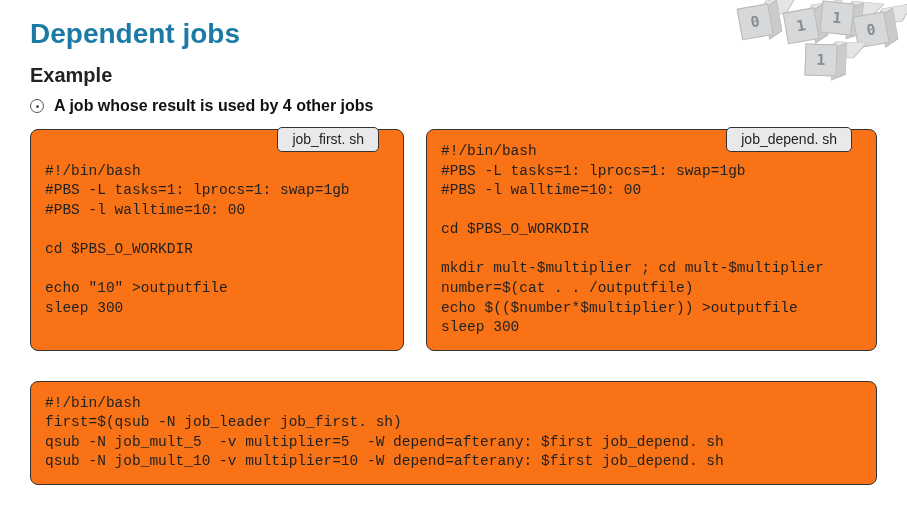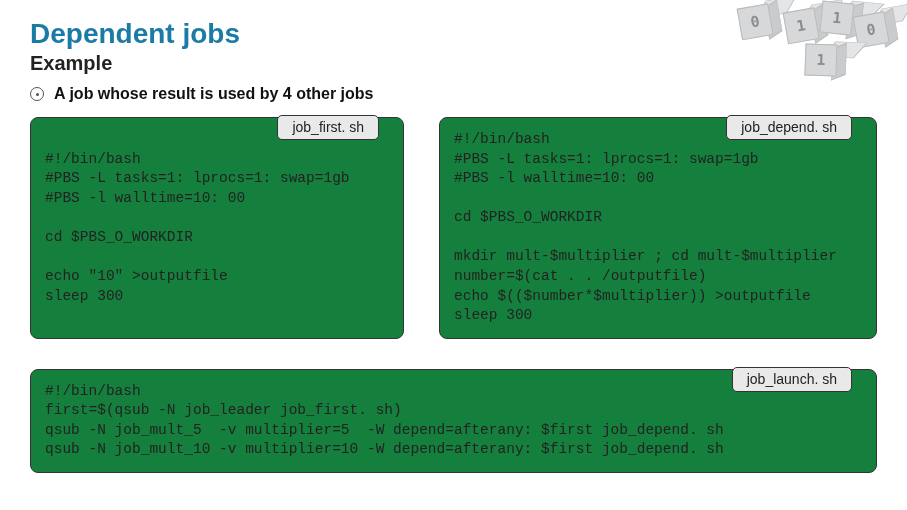--- a/index.html
+++ b/index.html
@@ -13,21 +13,21 @@
     overflow: hidden;
   }
   .slide {
     padding: 18px 30px 0 30px;
     box-sizing: border-box;
   }
   .title {
     color: #1b7ba6;
     font-size: 28px;
     font-weight: bold;
-    margin: 0 0 2px 0;
+    margin: 0 0 14px 0;
   }
   .subtitle {
     color: #222;
     font-size: 20px;
     font-weight: bold;
     margin: 0 0 10px 0;
   }
   .bullet-row {
     display: flex;
     align-items: center;
@@ -55,37 +55,36 @@
     font-weight: bold;
     color: #111;
   }
   .two-col {
     display: flex;
     gap: 22px;
     align-items: stretch;
   }
   .code-box {
     position: relative;
-    background: #15803d;
+    background: #f97316;
     border: 1px solid #333;
     border-radius: 8px;
     padding: 12px 14px 12px 14px;
     font-family: Consolas, "Courier New", monospace;
     font-size: 14.5px;
     line-height: 1.35;
     color: #222;
     white-space: pre;
     box-sizing: border-box;
   }
   .code-box.left {
     width: 374px;
   }
   .code-box.right {
     flex: 1;
-    margin-left: 13px;
   }
   .code-box.full {
     margin-top: 30px;
     width: 100%;
   }
   .filename-tag {
     position: absolute;
     top: -3px;
     right: 24px;
     background: #e9e9e9;
@@ -189,18 +188,18 @@
 #PBS -l walltime=10: 00
 
 cd $PBS_O_WORKDIR
 
 mkdir mult-$multiplier ; cd mult-$multiplier
 number=$(cat . . /outputfile)
 echo $(($number*$multiplier)) &gt;outputfile
 sleep 300</span></div>
   </div>
 
-  <div class="code-box full"><span class="filename-tag">job_launch. sh</span><span>#!/bin/bash
+  <div class="code-box full"><span>#!/bin/bash
 first=$(qsub -N job_leader job_first. sh)
 qsub -N job_mult_5  -v multiplier=5  -W depend=afterany: $first job_depend. sh
 qsub -N job_mult_10 -v multiplier=10 -W depend=afterany: $first job_depend. sh</span></div>
 
 </div>
 
 </body></html>

